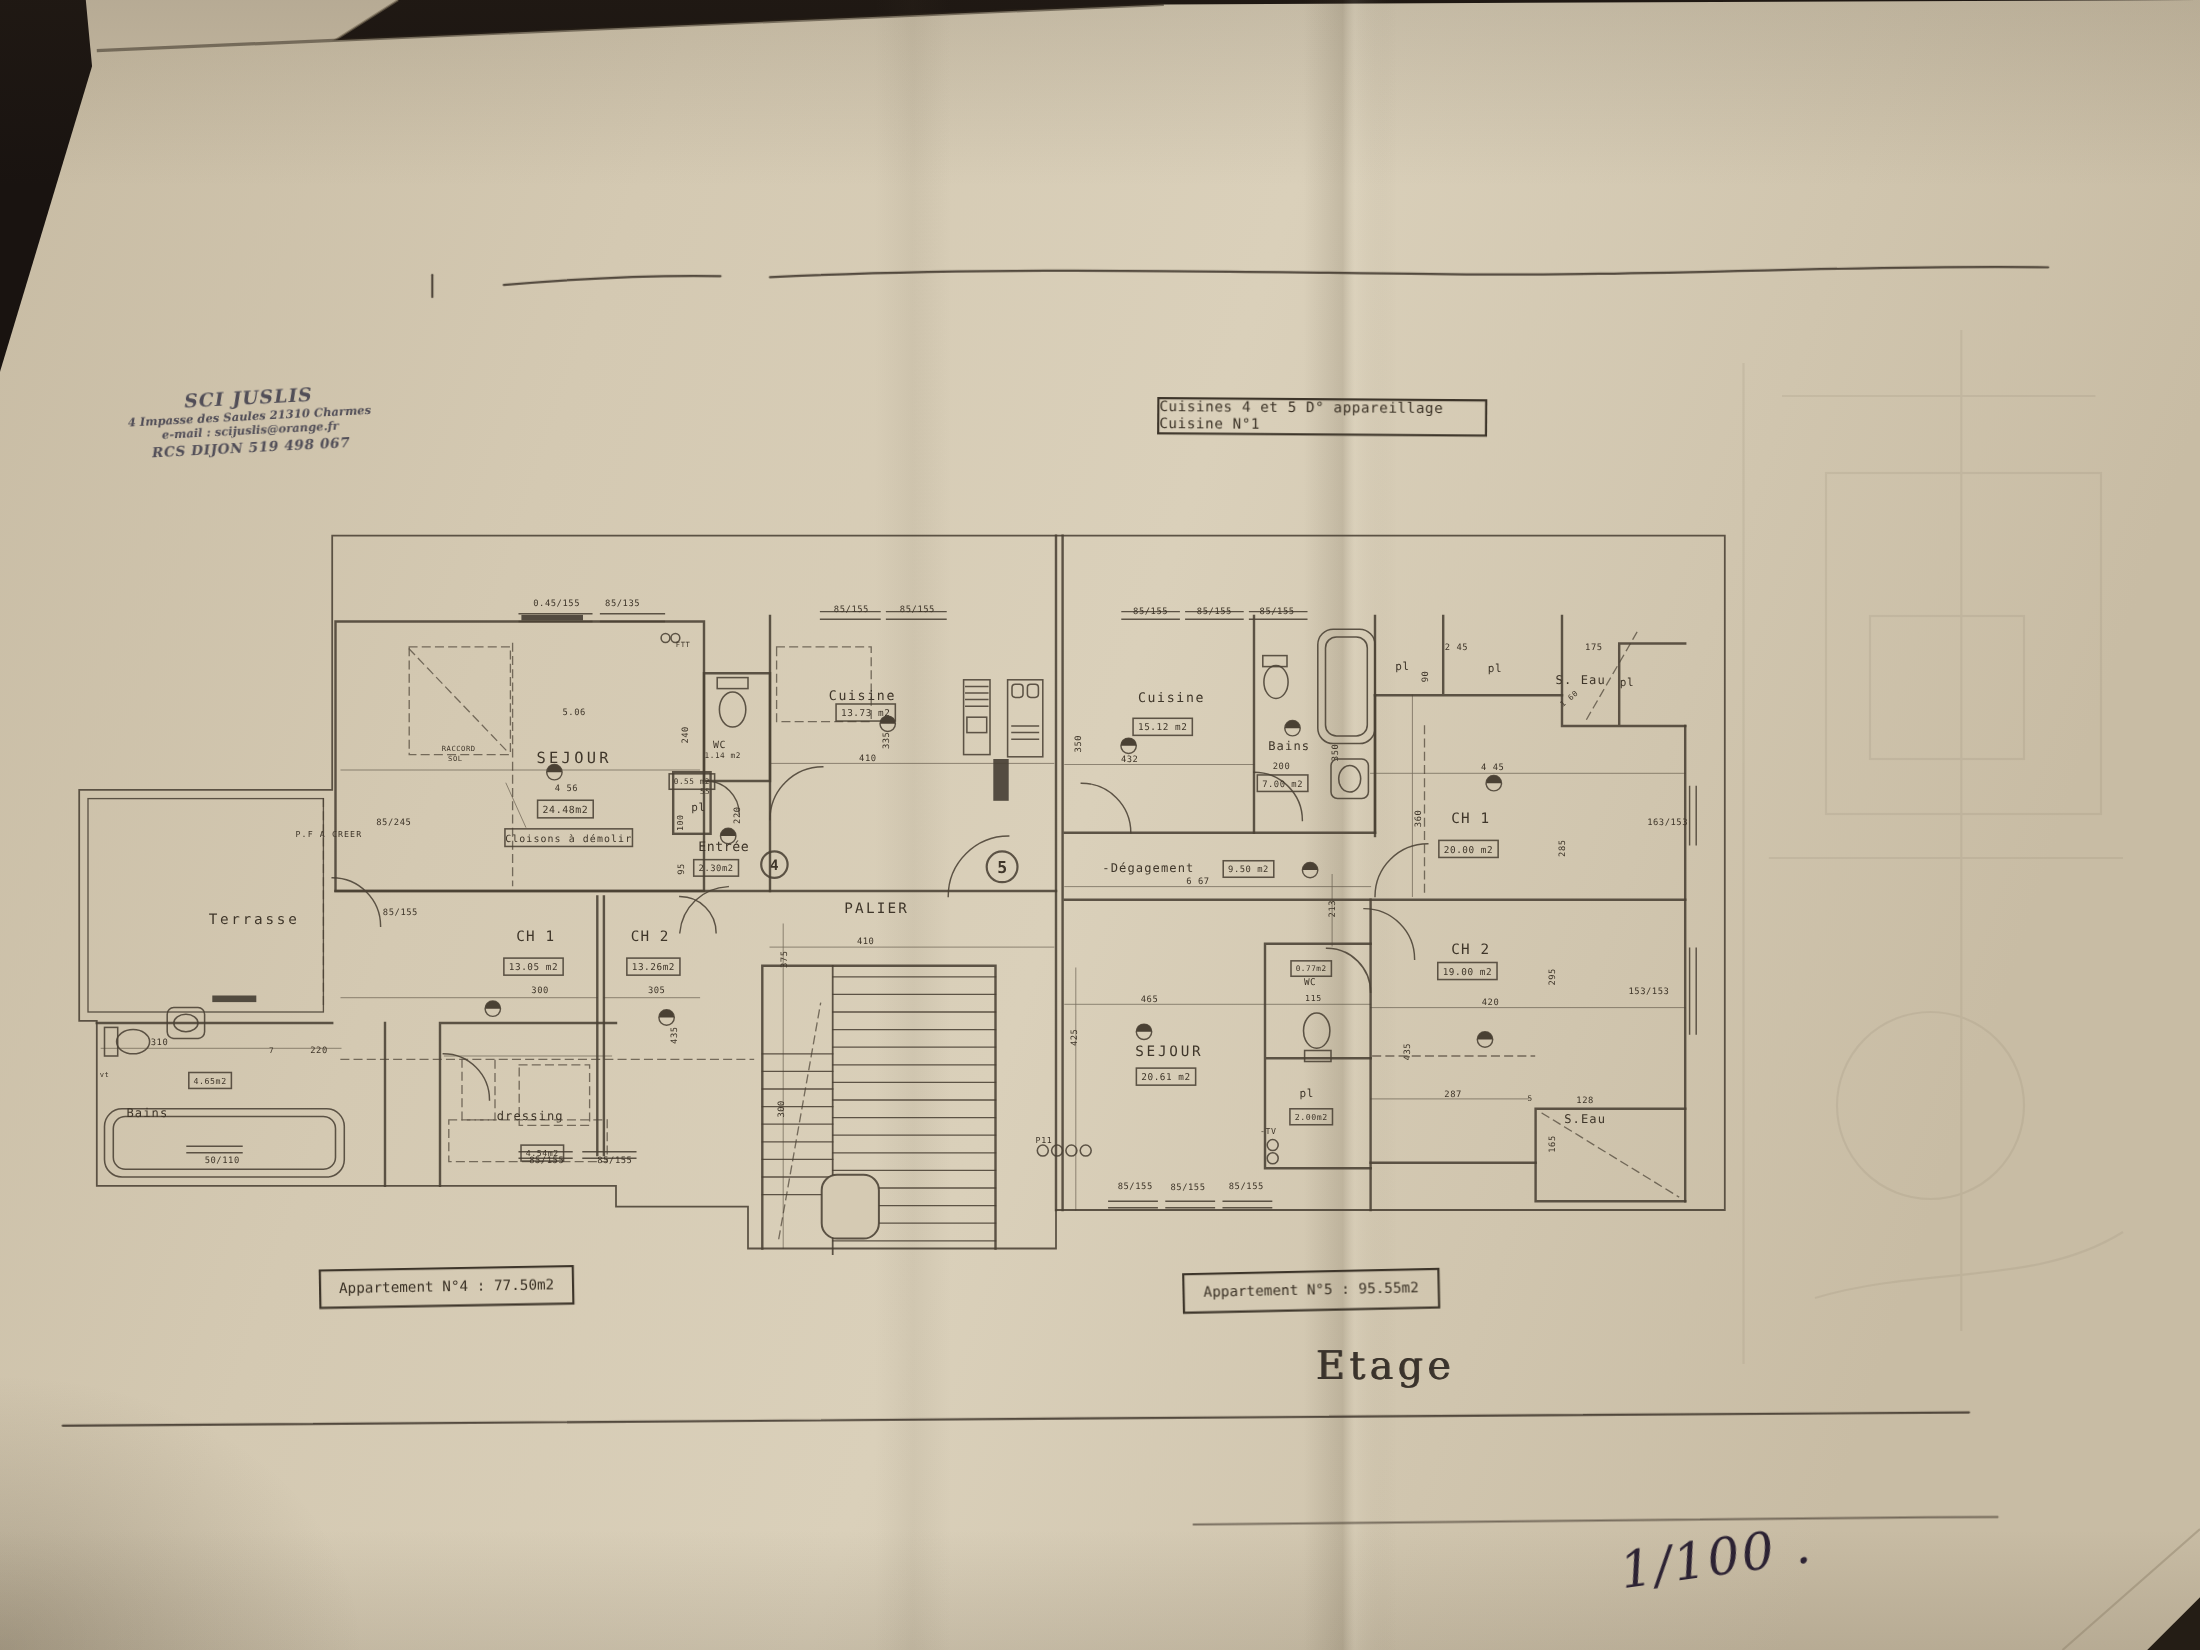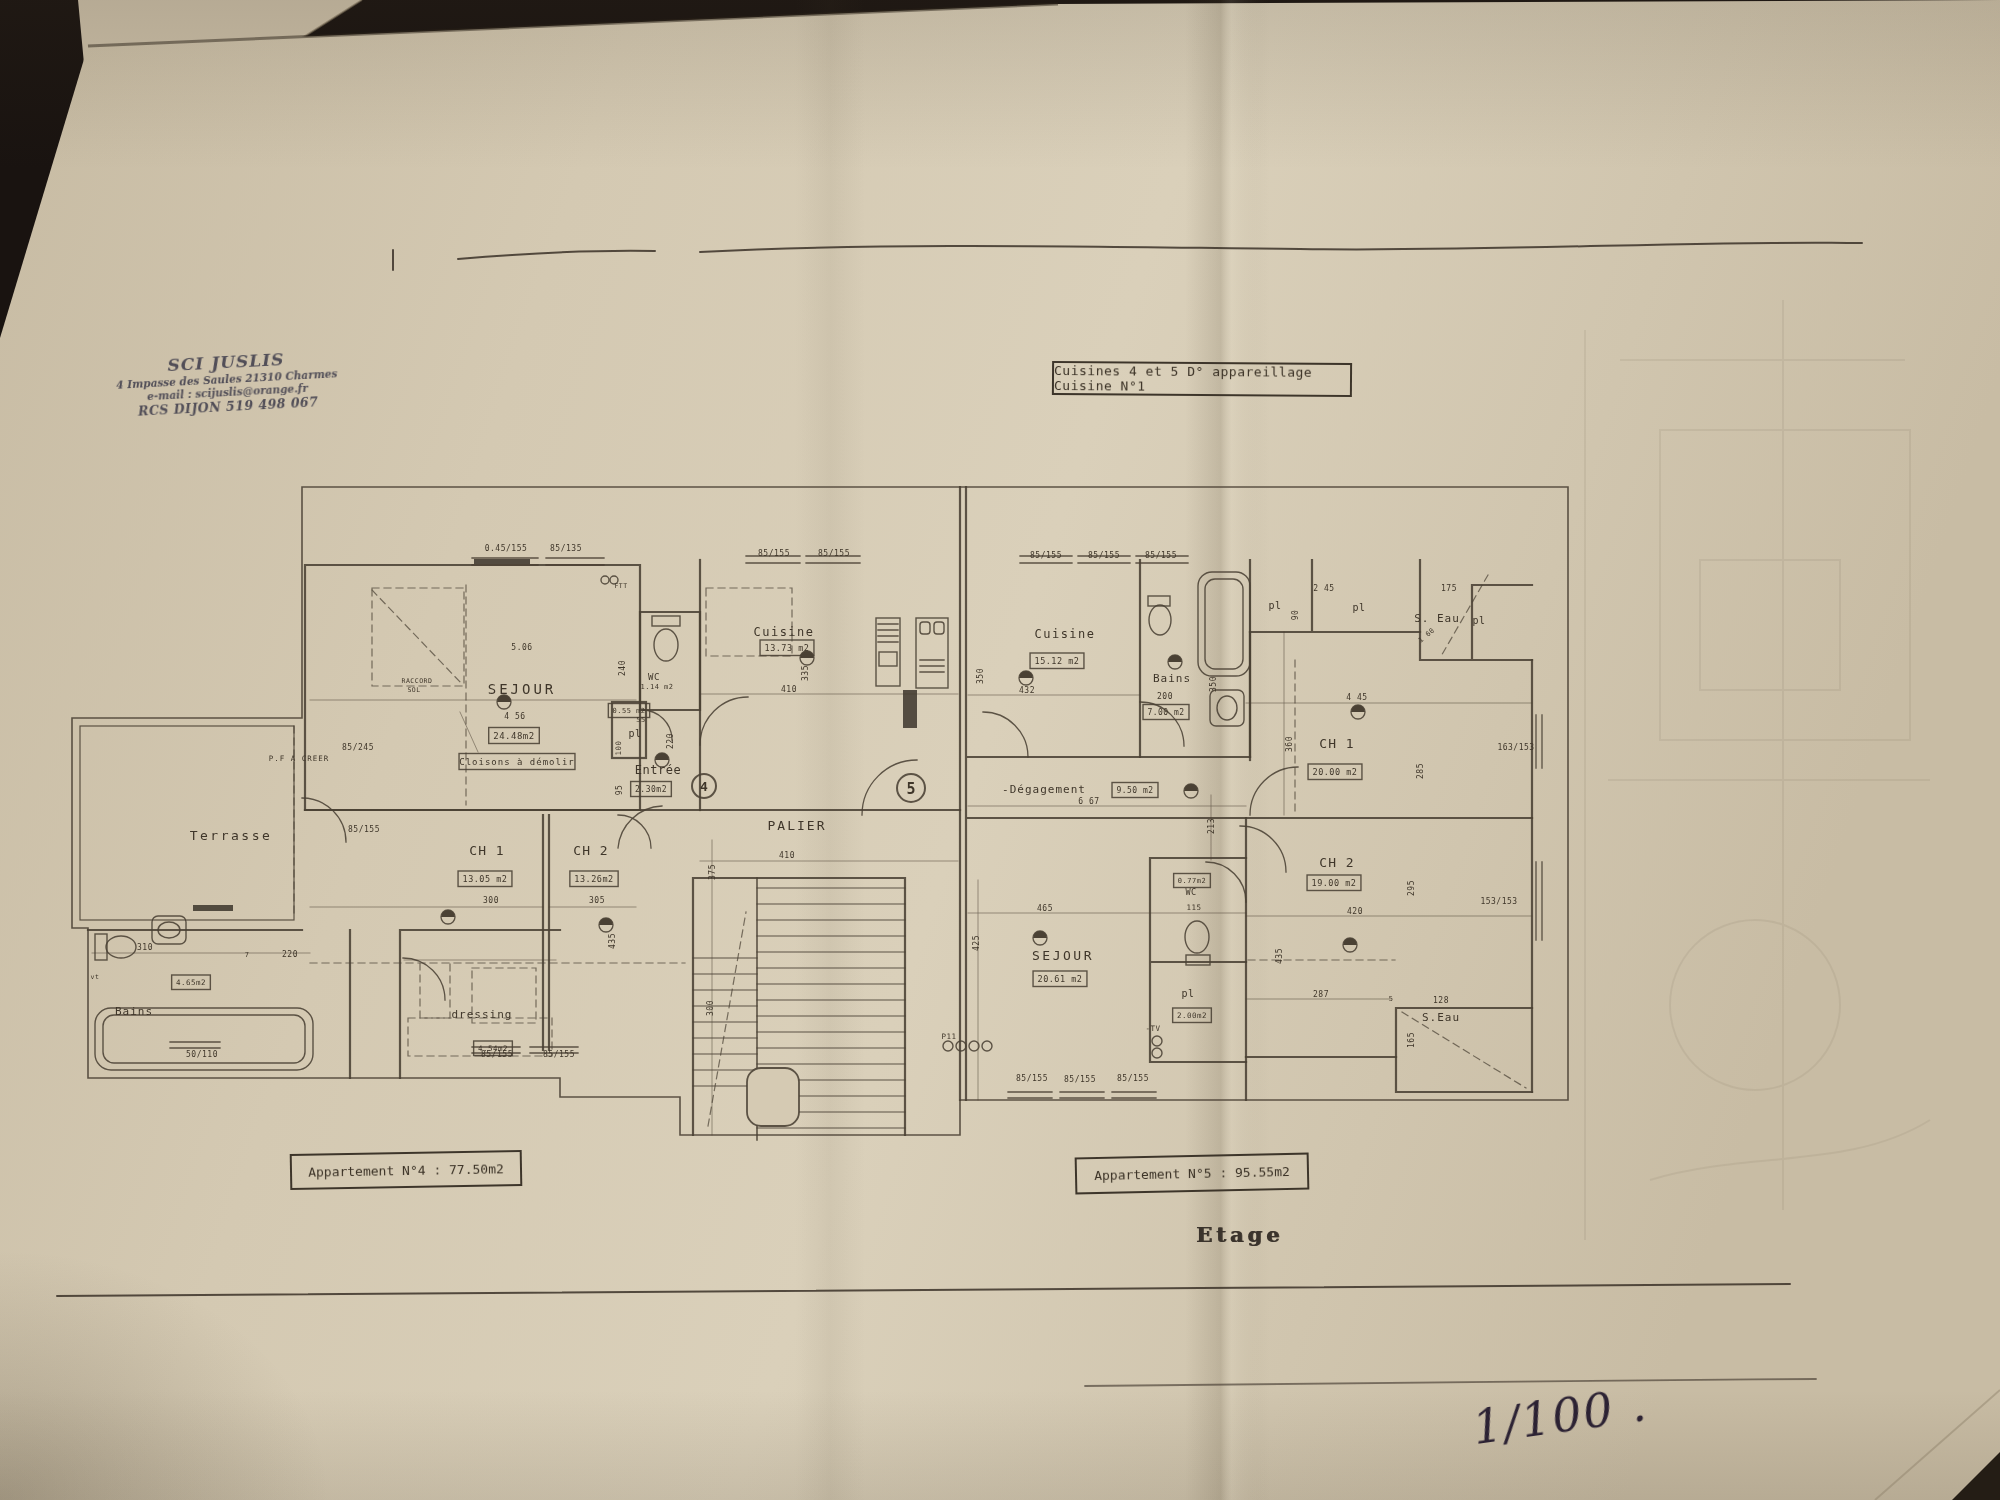--- a/index.html
+++ b/index.html
@@ -10,22 +10,22 @@
   .stamp{left:112px;top:352px;width:230px;text-align:center;transform:rotate(-3deg);
     font-family:"DejaVu Serif", serif;font-style:italic;font-weight:bold;color:#43414e;opacity:.9;}
   .stamp .s1{font-size:17px;letter-spacing:1px;}
   .stamp .s2{font-size:10.5px;margin-top:1px;}
   .stamp .s3{font-size:12.5px;margin-top:1px;letter-spacing:.5px;}
   .inkbox{border:2px solid #3d352a;background:transparent;color:#3b3226;
     font-family:"DejaVu Sans Mono",monospace;display:flex;align-items:center;justify-content:center;}
   .titlebox{left:1052px;top:362px;width:296px;height:30px;font-size:13px;letter-spacing:.5px;transform:rotate(.4deg);}
   .aptbox4{left:290px;top:1152px;width:228px;height:32px;font-size:13px;transform:rotate(-1deg);}
   .aptbox5{left:1075px;top:1155px;width:230px;height:33px;font-size:13px;transform:rotate(-1.2deg);}
-  .etage{left:1196px;top:1222px;width:140px;font-family:"DejaVu Serif",serif;font-weight:bold;
-    font-size:21px;letter-spacing:4px;color:#3a332c;text-shadow:1px 0 0 #4a4238;}
+  .etage{left:1196px;top:1222px;width:140px;font-family:"DejaVu Serif",serif;font-weight:normal;
+    font-size:36px;letter-spacing:4px;color:#3a332c;text-shadow:1px 0 0 #4a4238;}
   .scale{left:1472px;top:1386px;width:220px;font-family:"DejaVu Serif",serif;font-style:italic;
     font-size:46px;color:#2c2233;transform:rotate(-8deg);letter-spacing:2px;}
 </style>
 </head>
 <body>
 
 <div id="scene">
 
 <svg id="planSvg" width="2000" height="1500" viewBox="0 0 2000 1500">
   <defs>

